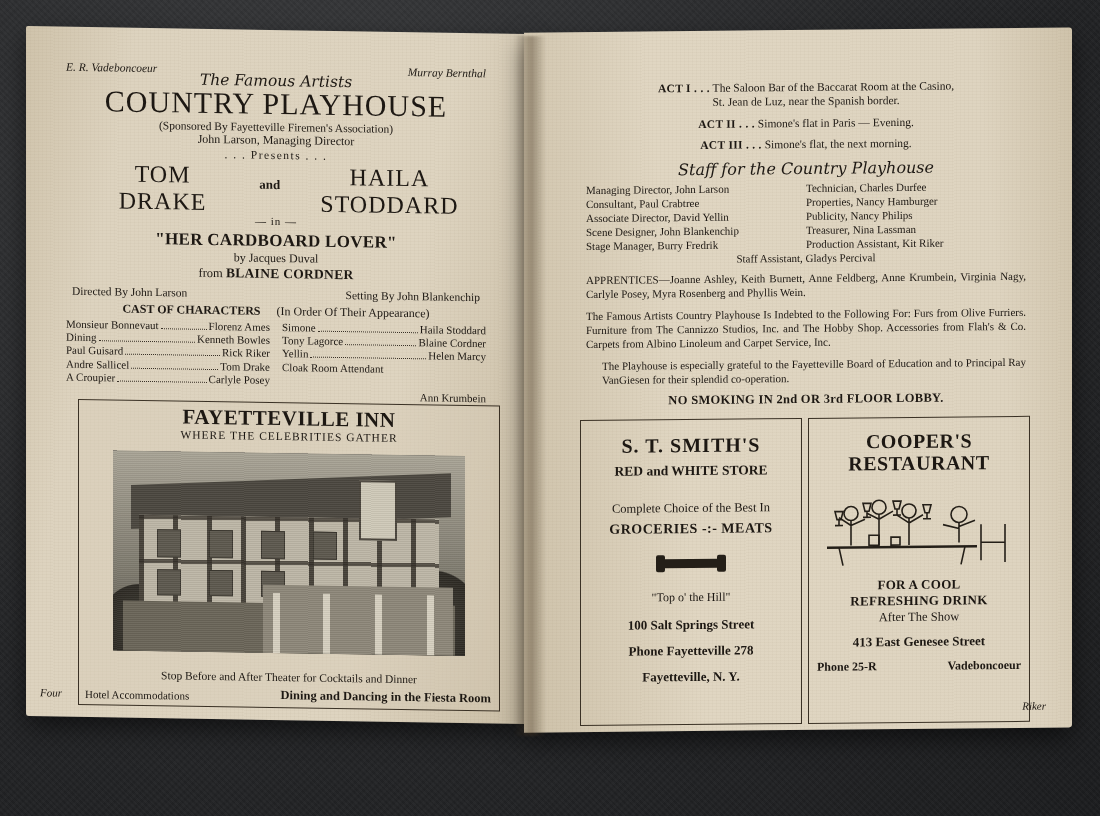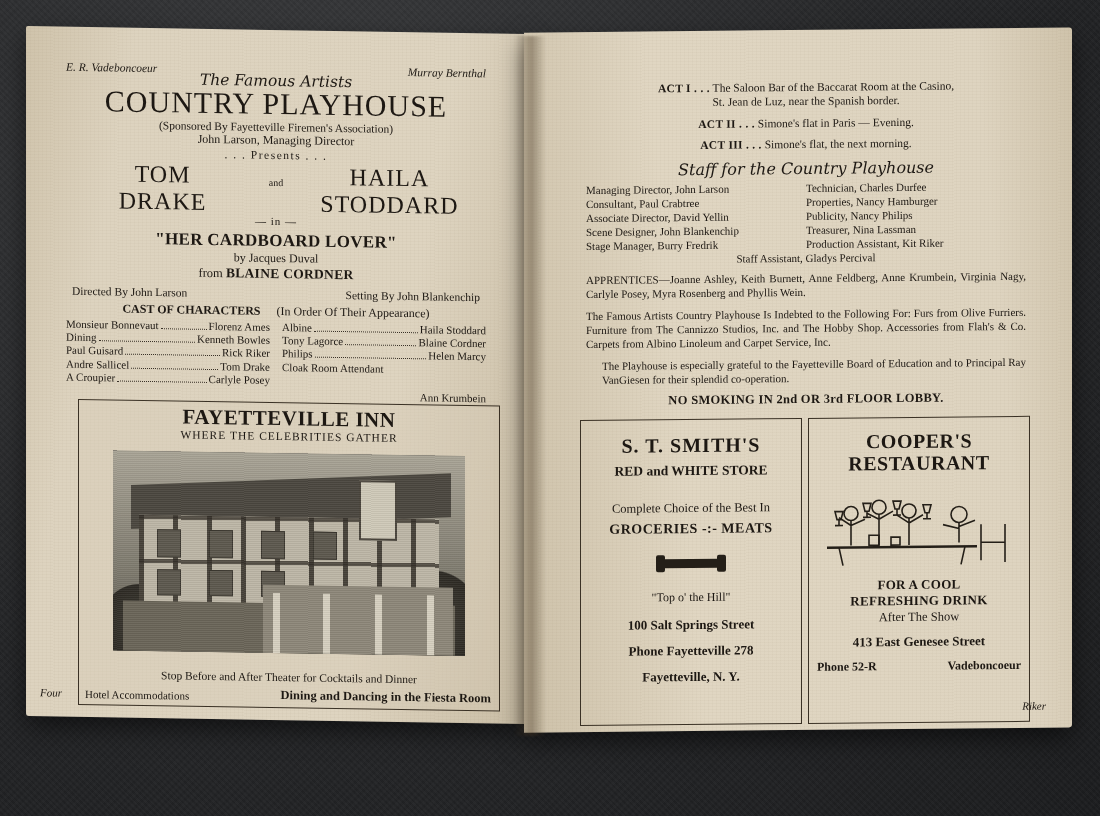--- a/index.html
+++ b/index.html
@@ -59,21 +59,21 @@
   .byline{display:flex;justify-content:space-between;font-size:11.5px;font-style:italic;}
   .famous{font-size:15.5px;font-style:italic;text-align:center;margin:-4px 0 -2px 0;font-family:"DejaVu Serif",serif;}
   .playhouse{font-size:30px;text-align:center;letter-spacing:1px;line-height:1.05;margin-bottom:1px;}
   .sponsor{font-size:11.5px;text-align:center;}
   .director{font-size:12px;text-align:center;}
   .presents{font-size:11.5px;text-align:center;letter-spacing:1.5px;margin:1px 0 2px;}
   .stars{display:flex;justify-content:space-between;align-items:flex-start;margin-top:2px;}
   .starcol{width:46%;}
   .star1{font-size:24px;letter-spacing:1px;}
   .star2{font-size:24px;letter-spacing:1px;}
-  .andwrap{width:8%;text-align:center;font-size:10px;padding-top:14px;}
+  .andwrap{width:8%;font-size:13px;padding-top:14px;font-weight:bold;}
   .inline{font-size:11px;text-align:center;letter-spacing:1px;margin-top:-2px;}
   .playtitle{font-size:17px;text-align:center;font-weight:bold;margin-top:4px;letter-spacing:.3px;}
   .byauthor{font-size:12px;text-align:center;}
   .withline{font-size:12.5px;text-align:center;}
   .withline b{font-size:13.5px;letter-spacing:.3px;}
   .credits{display:flex;justify-content:space-between;font-size:11.5px;margin-top:6px;padding:0 6px;}
   .castheadrow{display:flex;justify-content:center;gap:16px;font-size:12px;font-weight:bold;margin-top:4px;}
   .castheadrow .ord{font-weight:normal;}
   .cast{display:flex;gap:12px;margin-top:2px;}
   .castcol{width:50%;font-size:11px;line-height:1.22;}
@@ -230,31 +230,31 @@
                 <span class="act">Tom Drake</span>
               </div>
               <div class="castrow">
                 <span class="nm">A Croupier</span>
                 <span class="dots"></span>
                 <span class="act">Carlyle Posey</span>
               </div>
             </div>
             <div class="castcol">
               <div class="castrow">
-                <span class="nm">Albine</span>
+                <span class="nm">Simone</span>
                 <span class="dots"></span>
                 <span class="act">Haila Stoddard</span>
               </div>
               <div class="castrow">
                 <span class="nm">Tony Lagorce</span>
                 <span class="dots"></span>
                 <span class="act">Blaine Cordner</span>
               </div>
               <div class="castrow">
-                <span class="nm">Philips</span>
+                <span class="nm">Yellin</span>
                 <span class="dots"></span>
                 <span class="act">Helen Marcy</span>
               </div>
               <div class="castrow">
                 <span class="nm">Cloak Room Attendant</span>
               </div>
             </div>
           </div>
           <div class="castnote">Ann Krumbein</div>
         </div>
@@ -388,21 +388,21 @@
                   <path d="M60 54 h10 v10 h-10 z M82 56 h9 v8 h-9 z"></path>
                 </g>
               </svg>
             </div>
 
             <div class="coop-foot1">FOR A COOL</div>
             <div class="coop-foot2">REFRESHING  DRINK</div>
             <div class="coop-foot3">After The Show</div>
             <div class="coop-addr">413 East Genesee Street</div>
             <div class="coop-ph">
-              <span>Phone 52-R</span>
+              <span>Phone 25-R</span>
               <span>Vadeboncoeur</span>
             </div>
           </div>
 
         </div>
 
         <div class="folio-right">Riker</div>
       </div>
     </div>
 

